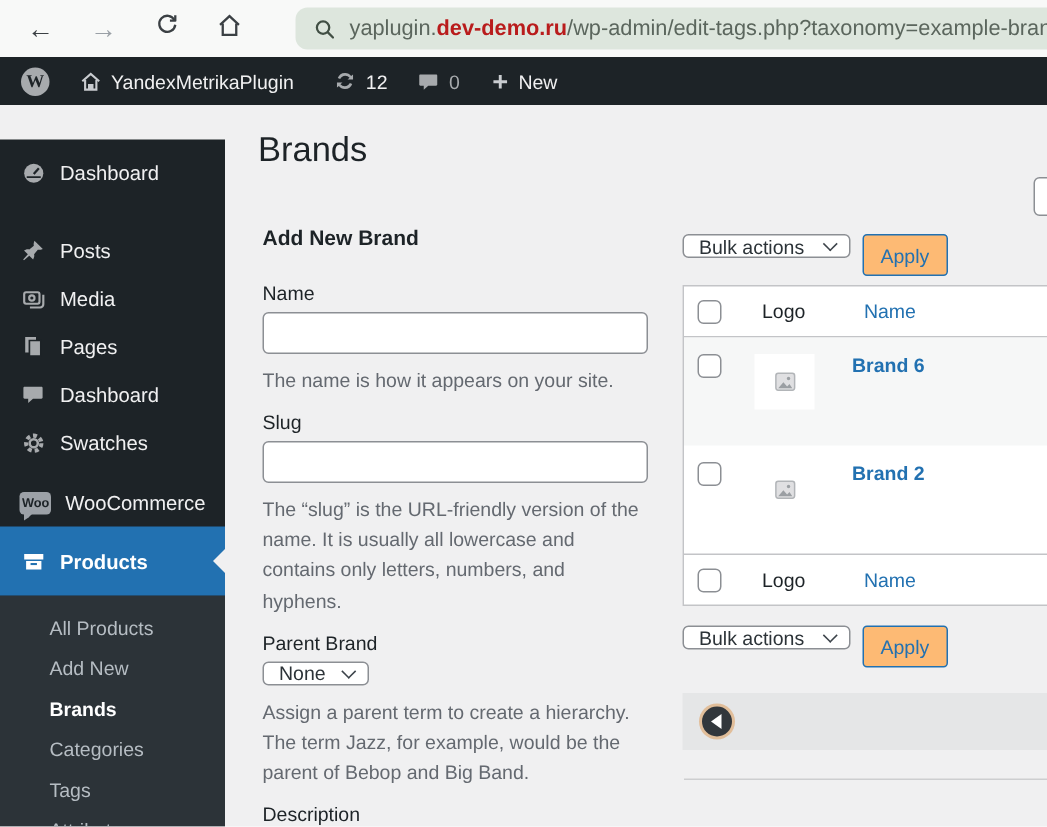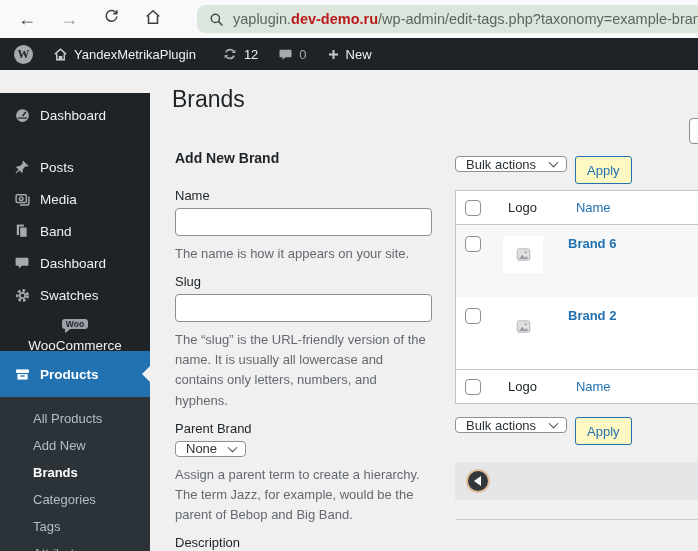--- a/index.html
+++ b/index.html
@@ -25,21 +25,21 @@
              display: flex; align-items: center; justify-content: center; margin-left: 4px; }
   .ab-count-dim { color: #a7aaad; }
   .ab-name { font-weight: 400; }
 
   
   .sidebar { position: absolute; left: 0; top: 93px; width: 150px; height: 458px; background: #1d2327;
              color: #f0f0f1; font-size: 13.5px; }
   .mi { display: flex; align-items: center; gap: 9px; height: 32px; padding: 0 13px; cursor: pointer; }
   .mi .ic { width: 18px; height: 18px; flex: none; color: #a7aaad; display: flex; align-items: center; justify-content: center; }
   .mi-dashboard { margin-top: 6px; margin-bottom: 20px; }
-  .mi-woo { margin-top: 8px; flex-direction: column; }
+  .mi-woo { margin-top: 8px; }
   .mi-products { position: relative; height: 46px; background: #2271b1; color: #fff; font-weight: bold; }
   .mi-products .ic { color: #fff; }
   .notch { position: absolute; right: 0; top: 50%; margin-top: -8px; width: 0; height: 0;
            border-top: 8px solid transparent; border-bottom: 8px solid transparent; border-right: 8px solid #f0f0f1; }
   .submenu { background: #2c3338; padding: 8px 0 30px; min-height: 170px; }
   .smi { display: block; padding: 6px 8px 6px 33px; color: #b6bdc3; font-size: 13px; cursor: pointer; }
   .smi.current { color: #fff; font-weight: 700; }
   .woo-badge { position: relative; width: 26px; height: 15px; background: #9ca1a7; border-radius: 3px;
                color: #1d2327; font-size: 8.5px; font-weight: 700; display: flex; align-items: center; justify-content: center; }
   .woo-badge::after { content: ""; position: absolute; left: 3px; bottom: -4px; border: 4px solid transparent;
@@ -57,21 +57,21 @@
                border-radius: 4px; background: #fff; font-size: 13px; color: #2c3338; padding: 0 28px 0 10px; cursor: pointer; }
   .chev { position: absolute; right: 9px; top: 50%; width: 7px; height: 7px; border-right: 1.8px solid #3c434a;
           border-bottom: 1.8px solid #3c434a; transform: translateY(-70%) rotate(45deg); }
 
   
   .search-cut { position: absolute; left: 689px; top: 118px; width: 40px; height: 26px; background: #fff;
                 border: 1px solid #8c8f94; border-radius: 4px; }
   .bulk-row { position: absolute; left: 455px; display: flex; gap: 8px; }
   .bulk-row.top { top: 156px; } .bulk-row.bottom { top: 417px; }
   .bulk-select { width: 112px; justify-content: space-between; }
-  .btn-apply { height: 28px; padding: 0 11px; background: #fef9c3; border: 1px solid #2271b1; border-radius: 3px;
+  .btn-apply { height: 28px; padding: 0 11px; background: #fdba74; border: 1px solid #2271b1; border-radius: 3px;
                color: #2271b1; font-size: 13px; cursor: pointer; }
 
   .brand-table { position: absolute; left: 455px; top: 190px; width: 260px; background: #fff;
                  border: 1px solid #c3c4c7; font-size: 13px; color: #1d2327; }
   .t-head, .t-foot { display: flex; align-items: center; height: 34px; }
   .t-head { border-bottom: 1px solid #c3c4c7; }
   .t-foot { border-top: 1px solid #c3c4c7; }
   .cb { width: 16px; height: 16px; border: 1px solid #8c8f94; border-radius: 4px; background: #fff; margin: 0 0 0 9px; flex: none; cursor: pointer; }
   .col-logo { margin-left: 27px; }
   .col-name { margin-left: 39px; color: #2271b1; cursor: pointer; }
@@ -195,21 +195,21 @@
       </span>
       <span>Media</span>
     </div>
     <div class="mi">
       <span class="ic">
         <svg width="16" height="16" viewBox="0 0 20 20" fill="currentColor">
           <path d="M3.5 2h9v13h-9z"></path>
             <path d="M7 5h9.5v13H7z" stroke="#1d2327" stroke-width="1.4"></path>
         </svg>
       </span>
-      <span>Band</span>
+      <span>Pages</span>
     </div>
     <div class="mi">
       <span class="ic">
         <svg width="16" height="16" viewBox="0 0 20 20" fill="currentColor">
           <path d="M3 3.5h14c.6 0 1 .4 1 1v8c0 .6-.4 1-1 1h-7l-4 3.5v-3.5H3c-.6 0-1-.4-1-1v-8c0-.6.4-1 1-1z"></path>
         </svg>
       </span>
       <span>Dashboard</span>
     </div>
     <div class="mi">

